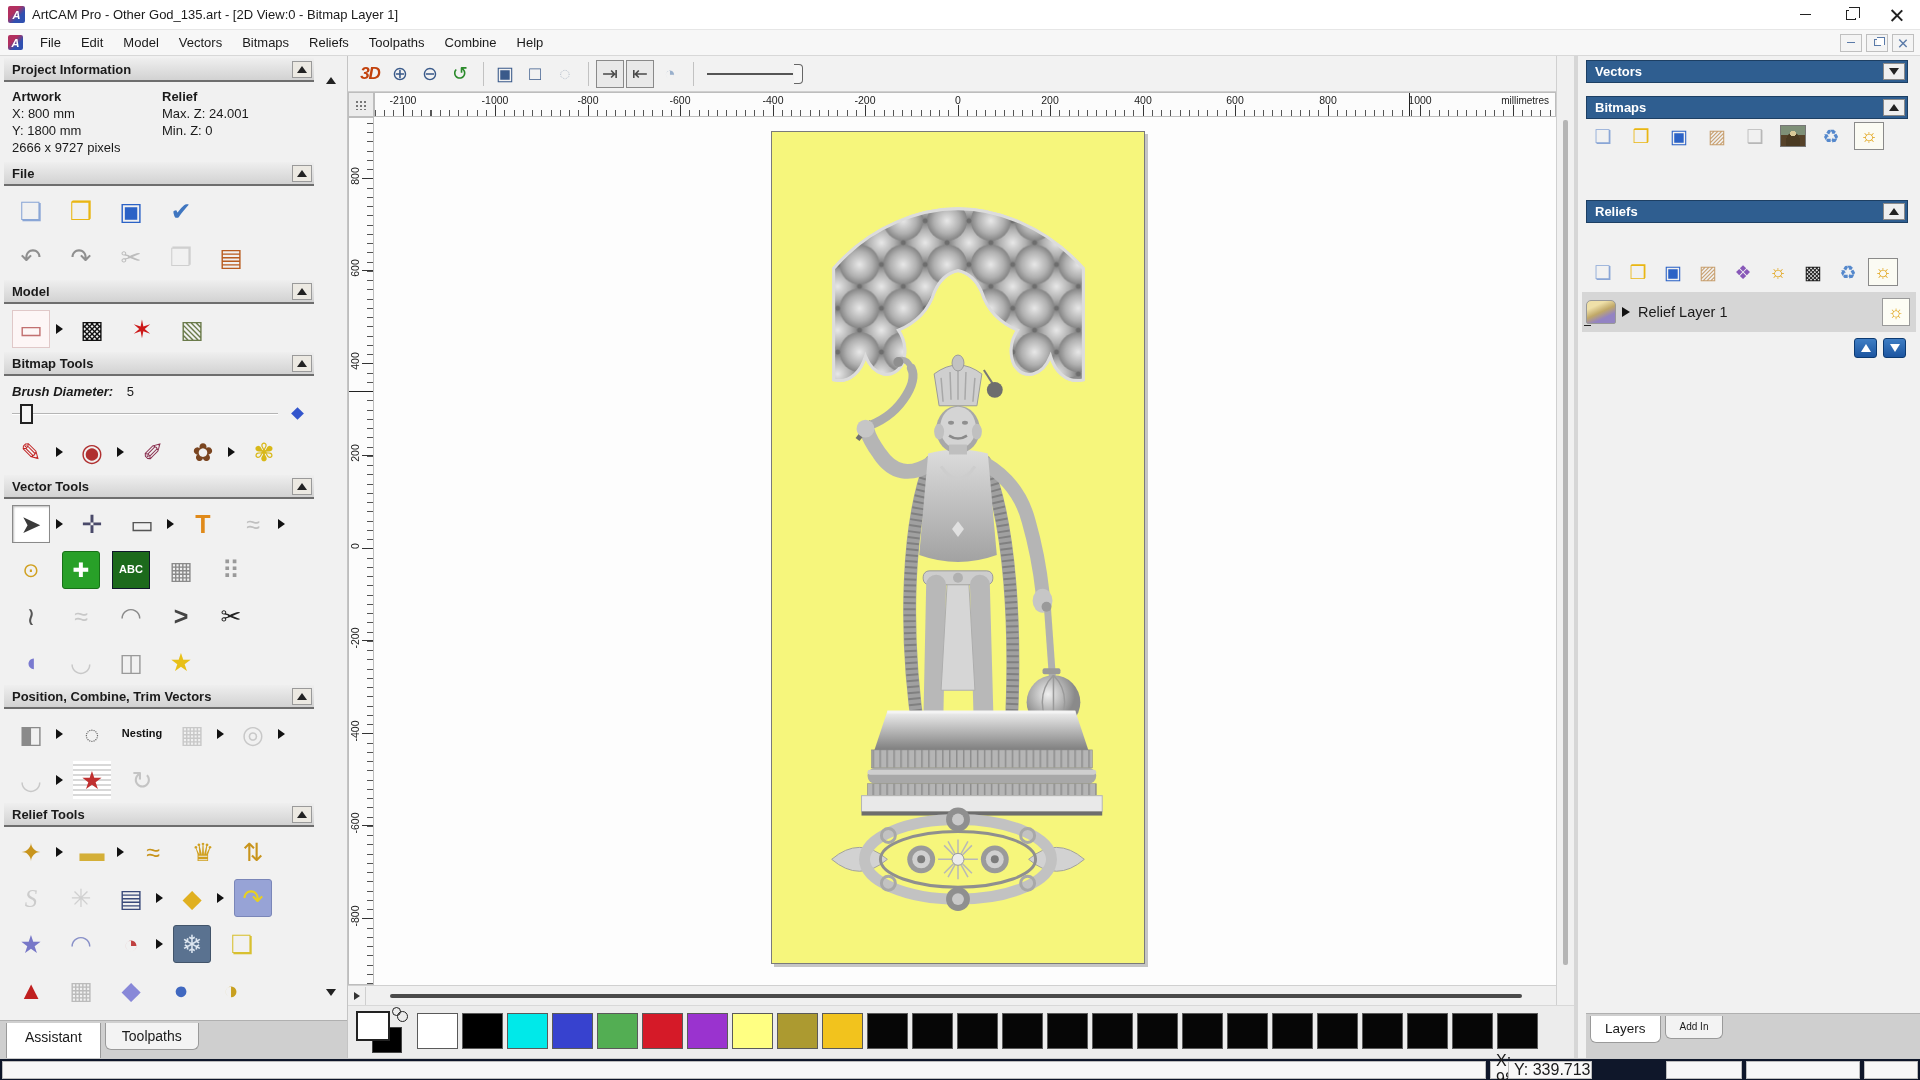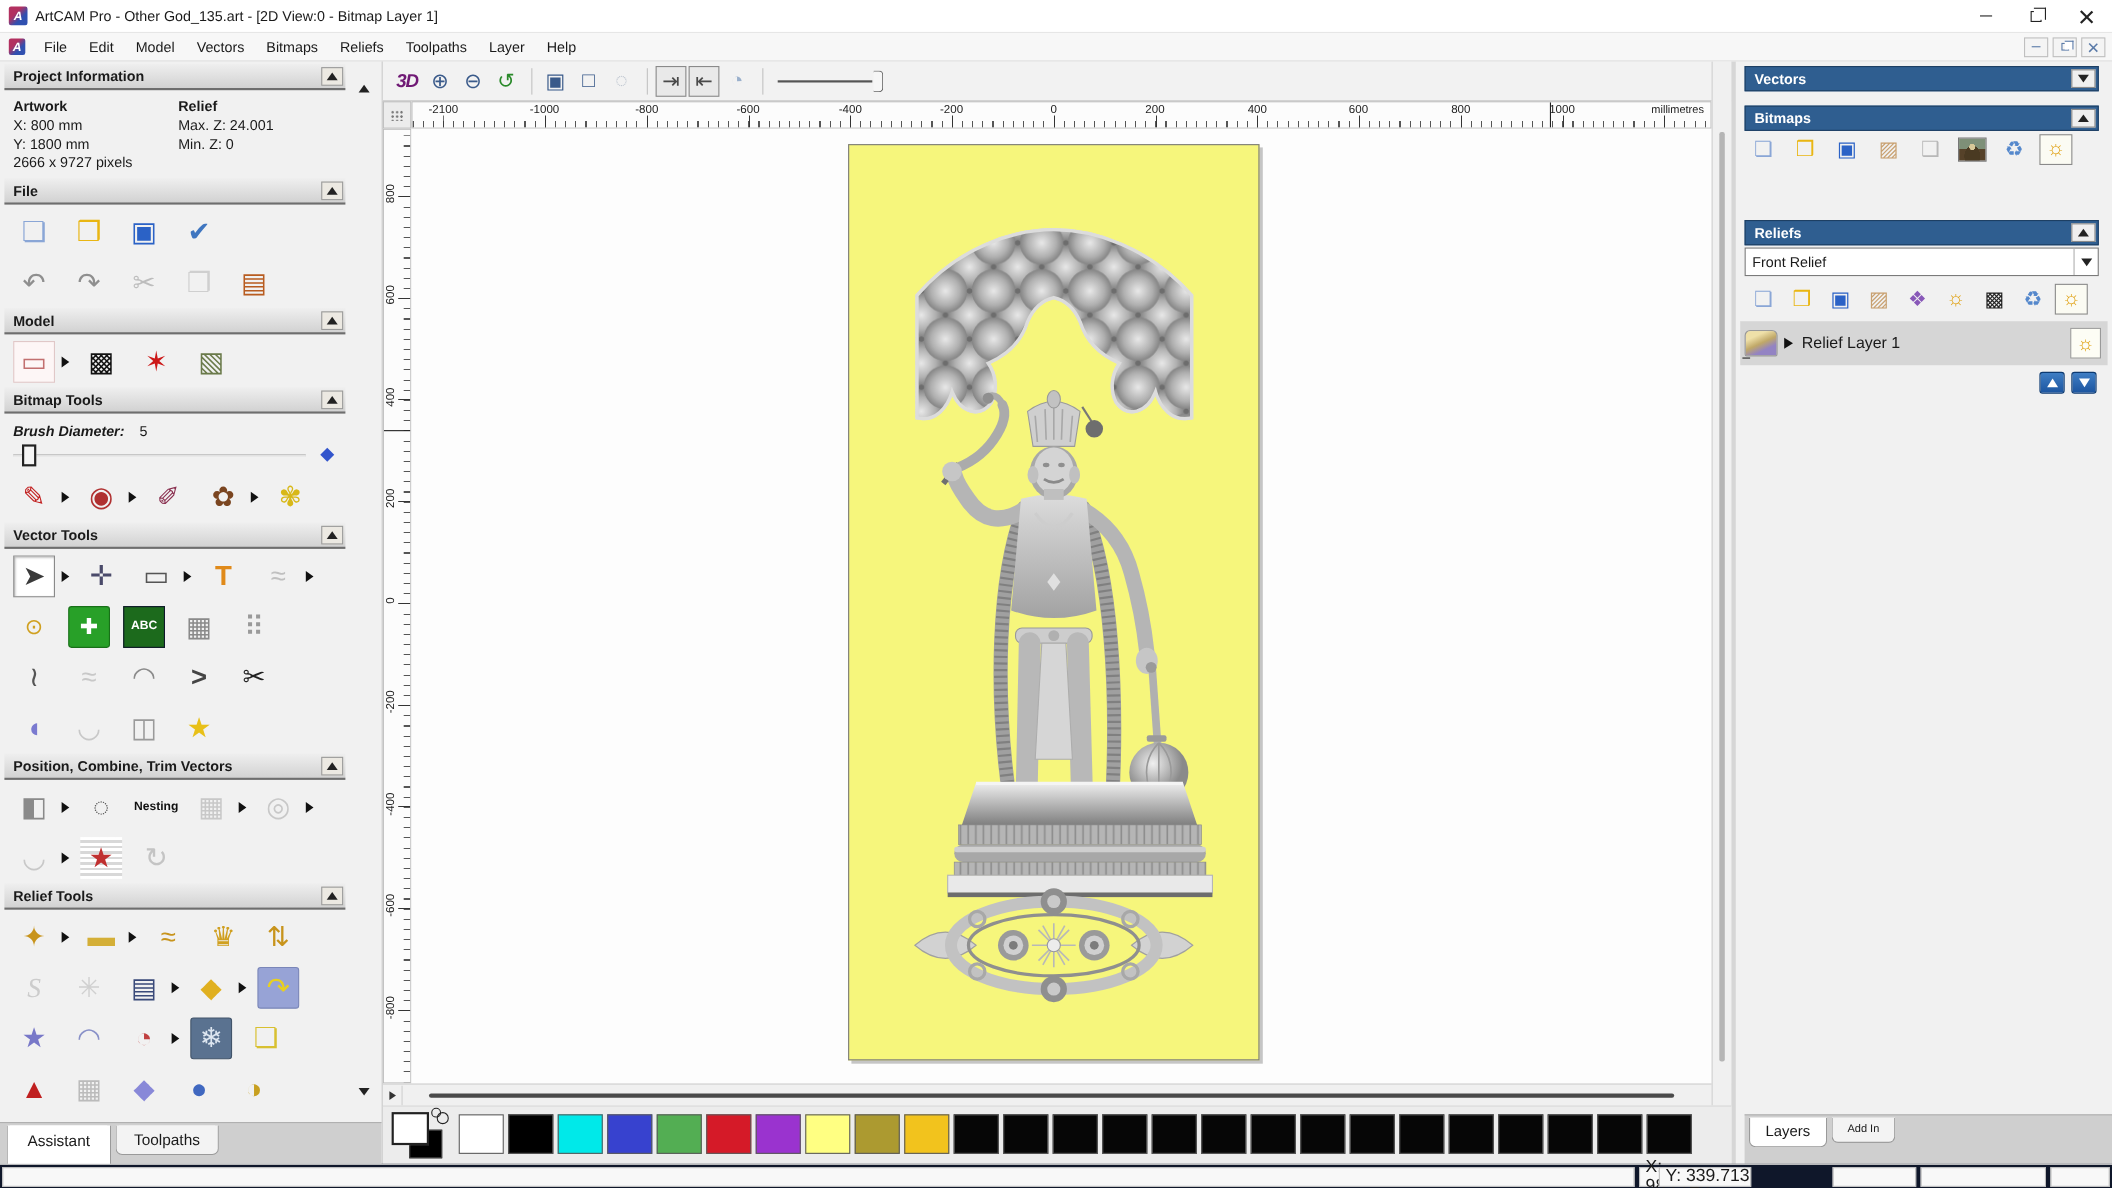--- a/index.html
+++ b/index.html
@@ -53,21 +53,21 @@
   .bluedot{position:absolute;right:2px;top:6px;width:9px;height:9px;background:#3355cc;transform:rotate(45deg)}
   .lscroll{position:absolute;right:4px;top:0;width:22px;height:1002px}
   .scrollarrow{position:absolute;left:0;width:20px;height:20px;display:flex;align-items:center;justify-content:center}
   .ltabs{position:absolute;left:0;top:964px;width:347px;height:38px;background:#cfcfcf;border-top:1px solid #b0b0b0;display:flex;align-items:flex-start;padding:2px 0 0 6px;gap:4px;z-index:6}
   .tabbtn{background:#fff;border:1px solid #9a9a9a;border-top:none;border-radius:0 0 6px 6px;padding:6px 18px 22px 18px;font-size:14px}
   .tabbtn.back{background:#f3f3f3;padding:5px 16px}
 
   
   #cv-toolbar{left:348px;top:56px;width:1226px;height:36px;background:#f2f2f2;border-bottom:1px solid #cfcfcf;display:flex;align-items:center;padding-left:8px}
   .tbbtn{width:28px;height:28px;display:flex;align-items:center;justify-content:center;font-size:19px;margin-right:2px}
-  .tbbtn.b3d{font-weight:bold;font-style:italic;font-size:17px;color:#701a75;letter-spacing:-1px}
+  .tbbtn.b3d{font-weight:bold;font-style:italic;font-size:17px;color:#c2410c;letter-spacing:-1px}
   .tbbtn.framed{border:1px solid #8a8a8a;background:#e9e9e9}
   .tbsep{width:1px;height:24px;background:#c2c2c2;margin:0 7px}
   .tbslider{position:relative;width:96px;height:24px;margin-left:6px}
   .tbslider .line{position:absolute;left:0;top:11px;width:86px;height:2px;background:#555}
   .tbslider .jh{position:absolute;right:0;top:2px;width:9px;height:20px;border:1.5px solid #666;border-left:none;border-radius:0 4px 4px 0;background:#f6f6f6}
   #rulcorner{left:348px;top:92px;width:26px;height:25px;background:#ececec;border:1px solid #bdbdbd;display:flex;align-items:center;justify-content:center}
   .dots{width:12px;height:10px;background:radial-gradient(circle,#777 1px,transparent 1.2px);background-size:4px 4px}
   #rultop{left:374px;top:92px;width:1182px;height:25px;background:#fcfcfc;border:1px solid #bdbdbd;overflow:hidden}
   #rultop .minor{position:absolute;left:0;right:0;bottom:0;height:6px;background:repeating-linear-gradient(to right,#555 0 1px,transparent 1px 9.25px)}
   #rultop .major{position:absolute;left:28px;right:0;bottom:0;height:11px;background:repeating-linear-gradient(to right,#333 0 1px,transparent 1px 92.5px)}
@@ -144,21 +144,21 @@
 
   <div class="abs" id="menubar">
     <div class="applogo" style="width:15px;height:15px">A</div>
     <span class="menuitem">File</span>
     <span class="menuitem">Edit</span>
     <span class="menuitem">Model</span>
     <span class="menuitem">Vectors</span>
     <span class="menuitem">Bitmaps</span>
     <span class="menuitem">Reliefs</span>
     <span class="menuitem">Toolpaths</span>
-    <span class="menuitem">Layer</span>
+    <span class="menuitem">Combine</span>
     <span class="menuitem">Help</span>
     <div class="mdibtns">
       <div class="mdibtn">
           <span class="glyph-min"></span>
         </div>
       <div class="mdibtn">
           <span class="glyph-max"></span>
         </div>
       <div class="mdibtn">
           <span class="glyph-x"></span>
@@ -584,26 +584,20 @@
       <span class="rtool" style="color:#5588cc">♻</span>
       <span class="rtool pressed" style="color:#e0a010">☼</span>
     </div>
 
     <div class="bluehdr" style="top:144px;background:#2f5e90">
       <span>Reliefs</span>
       <span class="hdrbtn">
           <i class="tri-up"></i>
         </span>
     </div>
-    <div class="abs" style="left:8px;top:169px;width:322px;height:26px;background:#fff;border:1.5px solid #7a7a7a;display:flex;align-items:center">
-      <span style="padding-left:6px">Front Relief</span>
-      <span style="margin-left:auto;width:22px;height:100%;border-left:1px solid #b0b0b0;display:flex;align-items:center;justify-content:center">
-          <i class="tri-down"></i>
-        </span>
-    </div>
     <div class="rp-tools" style="top:202px">
       <span class="rtool" style="margin-right:5px;color:#8aa6d6">❏</span>
       <span class="rtool" style="margin-right:5px;color:#e9b613">❒</span>
       <span class="rtool" style="margin-right:5px;color:#2b62c6">▣</span>
       <span class="rtool" style="margin-right:5px;color:#c8a070">▨</span>
       <span class="rtool" style="margin-right:5px;color:#8858b8">❖</span>
       <span class="rtool" style="margin-right:5px;color:#e0a010">☼</span>
       <span class="rtool" style="margin-right:5px;color:#222">▩</span>
       <span class="rtool" style="margin-right:5px;color:#5588cc">♻</span>
       <span class="rtool pressed" style="margin-right:0;color:#e0a010">☼</span>

